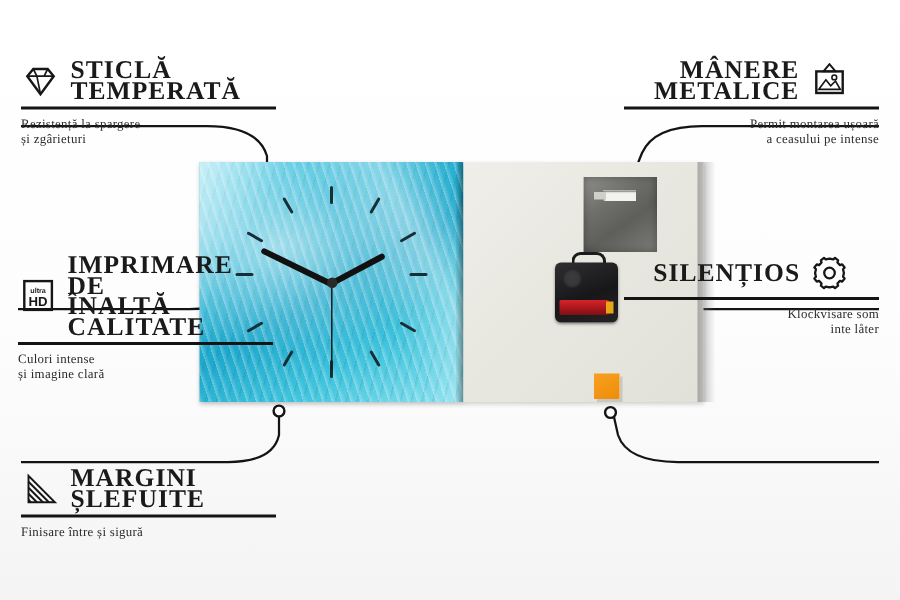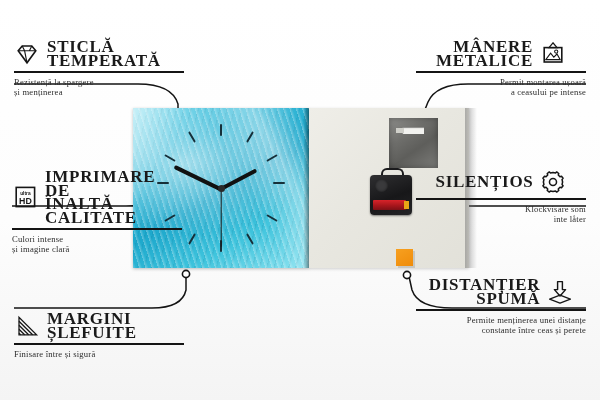--- a/index.html
+++ b/index.html
@@ -159,21 +159,21 @@
         <path d="M5 11 L10 5 L22 5 L27 11 L16 26 Z" fill="none" stroke="#161616" stroke-width="2"></path>
         <path d="M5 11 L27 11 M10 5 L13 11 L16 26 M22 5 L19 11" fill="none" stroke="#161616" stroke-width="1.4"></path>
       </svg>
       <div>
         <div class="title">STICLĂ</div>
         <div class="title">TEMPERATĂ</div>
       </div>
     </div>
     <div class="rule"></div>
     <div class="sub">Rezistență la spargere</div>
-    <div class="sub">și menținerea</div>
+    <div class="sub">și zgârieturi</div>
   </div>
 
   <div class="callout left c2">
     <div class="head">
       <svg class="ico" viewBox="0 0 32 30">
         <rect x="5" y="3" width="23" height="24" fill="none" stroke="#161616" stroke-width="2"></rect>
         <text x="16.5" y="13" font-family="Liberation Sans, sans-serif" font-size="6" font-weight="bold" text-anchor="middle" fill="#161616">ultra</text>
         <text x="16.5" y="24" font-family="Liberation Sans, sans-serif" font-size="11" font-weight="bold" text-anchor="middle" fill="#161616">HD</text>
       </svg>
       <div>
@@ -228,29 +228,14 @@
       <svg class="ico" viewBox="0 0 32 30">
         <path d="M16 3 l3.2 .7 1.4 -1.3 2.6 2 -.6 1.9 2.1 2.1 1.9 -.6 2 2.6 -1.3 1.4 .7 3.2 -.7 3.2 1.3 1.4 -2 2.6 -1.9 -.6 -2.1 2.1 .6 1.9 -2.6 2 -1.4 -1.3 -3.2 .7 -3.2 -.7 -1.4 1.3 -2.6 -2 .6 -1.9 -2.1 -2.1 -1.9 .6 -2 -2.6 1.3 -1.4 -.7 -3.2 .7 -3.2 -1.3 -1.4 2 -2.6 1.9 .6 2.1 -2.1 -.6 -1.9 2.6 -2 1.4 1.3 Z" fill="none" stroke="#161616" stroke-width="1.9" stroke-linejoin="round"></path>
         <circle cx="16" cy="15" r="4.4" fill="none" stroke="#161616" stroke-width="1.9"></circle>
       </svg>
     </div>
     <div class="rule"></div>
     <div class="sub">Klockvisare som</div>
     <div class="sub">inte låter</div>
   </div>
 
-  <div class="callout right c6">
-    <div class="head">
-      <div>
-        <div class="title">DISTANȚIER</div>
-        <div class="title">SPUMĂ</div>
-      </div>
-      <svg class="ico" viewBox="0 0 32 30">
-        <path d="M13 2 L19 2 L19 12 L23 12 L16 20 L9 12 L13 12 Z" fill="none" stroke="#161616" stroke-width="1.8" stroke-linejoin="round"></path>
-        <path d="M16 19 L29 24 L16 29 L3 24 Z" fill="none" stroke="#161616" stroke-width="1.6" stroke-linejoin="round"></path>
-      </svg>
-    </div>
-    <div class="rule"></div>
-    <div class="sub">Permite menținerea unei distanțe</div>
-    <div class="sub">constante între ceas și perete</div>
-  </div>
 
 </div>
 
 </body></html>

